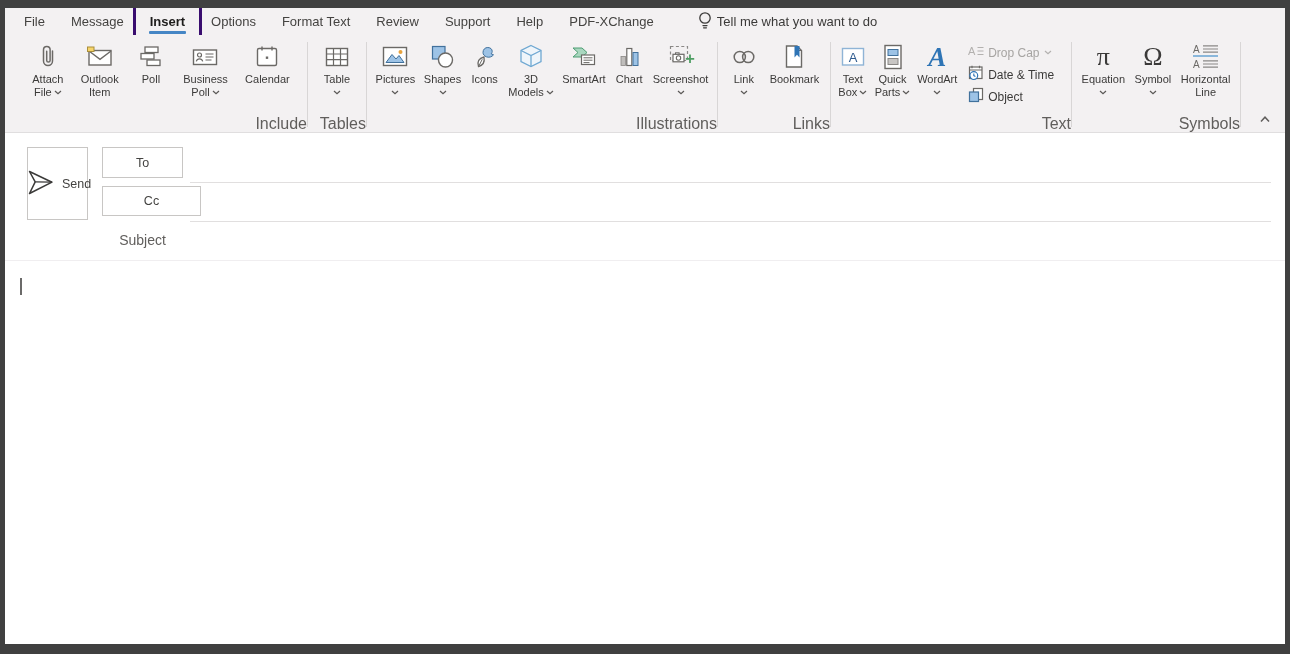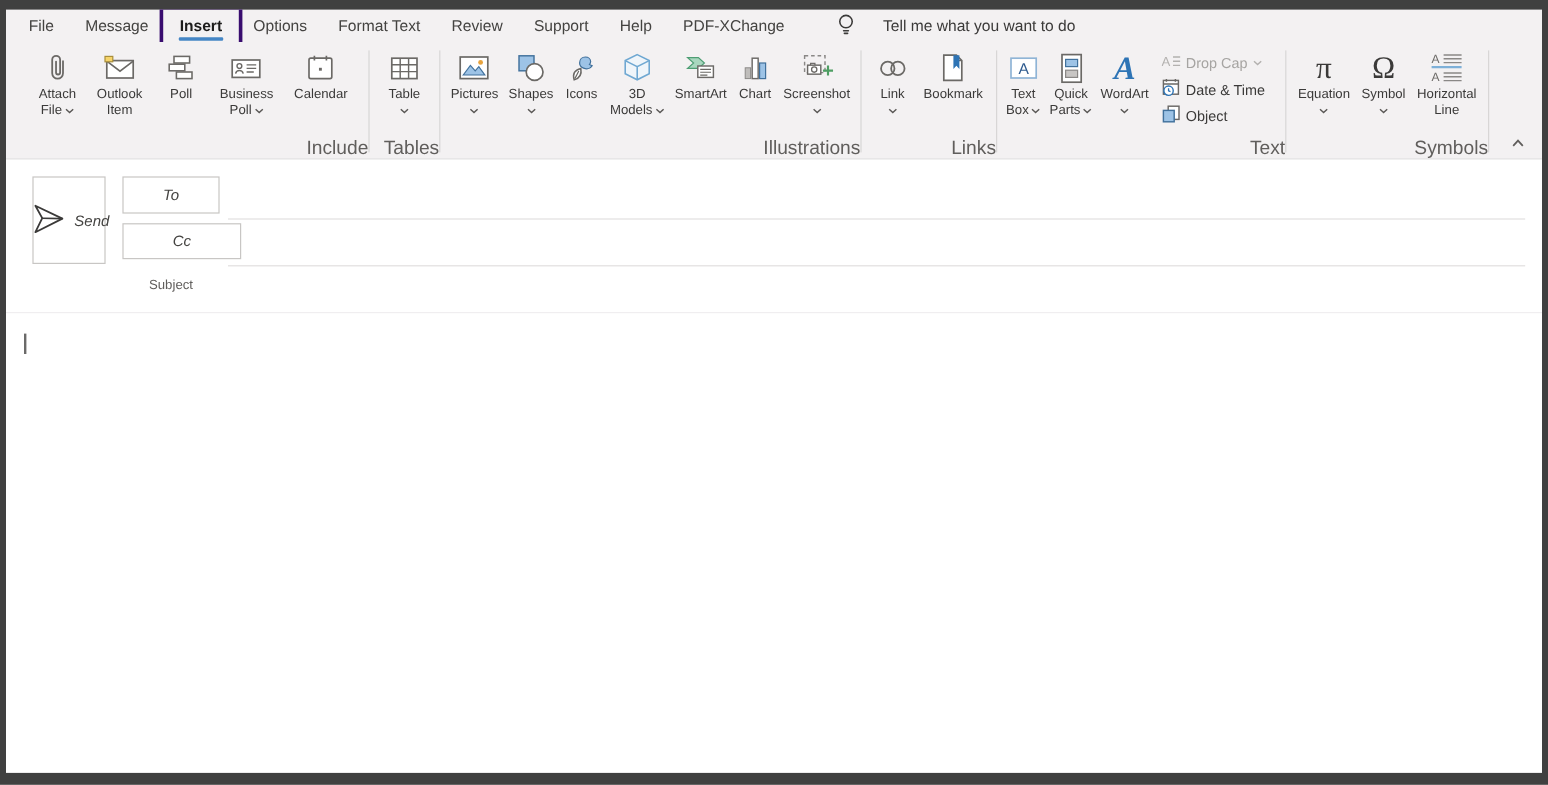--- a/index.html
+++ b/index.html
@@ -7,45 +7,45 @@
   body { font-family:"Liberation Sans", sans-serif; background:#fff; }
   .window { position:relative; width:1290px; height:654px; background:#404040; }
   .content { position:absolute; left:5px; top:8px; width:1280px; height:636px; background:#F3F1F2; overflow:hidden; }
 
   
   .tabbar { display:flex; align-items:center; height:27px; padding-left:6px; font-size:13px; color:#444341; }
   .tab { padding:0 13px; height:27px; line-height:27px; position:relative; white-space:nowrap; }
   .tab.active { color:#1d1c1b; font-weight:bold; }
   .tab .underline { position:absolute; left:12px; right:12px; bottom:1px; height:3px; background:#4586C5; border-radius:1px; }
   .tab .annotation { position:absolute; left:-4px; right:-4px; top:-3px; bottom:-6px; border:3px solid #390D6F; pointer-events:none; }
-  .tellme { display:flex; align-items:center; gap:23px; margin-left:30px; font-size:13px; color:#3b3a39; white-space:nowrap; }
+  .tellme { display:flex; align-items:center; gap:4px; margin-left:30px; font-size:13px; color:#3b3a39; white-space:nowrap; }
 
   
   .ribbon { position:relative; display:flex; height:98px; background:#F3F1F2; border-bottom:1px solid #E0DEDF; padding-left:10px; }
   .rgroup { display:flex; flex-direction:column; flex:none; }
   .btnrow { flex:1; display:flex; justify-content:space-evenly; align-items:stretch; }
   .glabel { height:17px; text-align:right; font-size:16px; color:#605E5C; }
   .gsep { flex:none; width:1px; background:#D8D6D6; margin:7px 0 5px; }
   .rbtn { display:flex; flex-direction:column; align-items:center; padding-top:5px; font-size:11px; color:#3B3A39; line-height:13px; text-align:center; }
   .ricon { height:33px; display:flex; align-items:center; justify-content:center; }
   .l2 { display:flex; align-items:center; gap:2px; justify-content:center; min-height:13px; }
   .smallcol { display:flex; flex-direction:column; justify-content:flex-start; padding-top:9px; gap:5px; margin-left:4px; width:96px; }
   .sbtn { display:flex; align-items:center; gap:4px; font-size:12px; color:#3B3A39; height:17px; white-space:nowrap; }
   .sbtn.disabled { color:#A6A4A2; }
   .collapse-btn { position:absolute; right:12px; bottom:7px; width:16px; height:12px; display:flex; align-items:center; justify-content:center; }
   .serif-glyph { font-family:"Liberation Serif", serif; font-size:26px; color:#3b3a39; line-height:30px; }
   .wordart-glyph { font-family:"Liberation Serif", serif; font-style:italic; font-weight:bold; font-size:27px; color:#2E74B5; line-height:30px; }
 
   
   .compose { position:relative; background:#ffffff; height:511px; }
-  .cbox { position:absolute; border:1px solid #C8C6C4; background:#fff; display:flex; align-items:center; justify-content:center; font-size:12.5px; color:#444341;font-style:italic; }
+  .cbox { position:absolute; border:1px solid #C8C6C4; background:#fff; display:flex; align-items:center; justify-content:center; font-size:12.5px; color:#444341; }
   .send-btn { left:22px; top:14px; width:61px; height:73px; gap:6px; }
   .to-btn { left:97px; top:14px; width:81px; height:31px; }
   .cc-btn { left:97px; top:53px; width:99px; height:30px; }
-  .subject-label { position:absolute; left:97px; top:99px; width:81px; text-align:center; font-size:11px; color:#605E5C; }
+  .subject-label { position:absolute; left:97px; top:99px; width:81px; text-align:center; font-size:14px; color:#605E5C; }
   .fieldline { position:absolute; left:185px; right:14px; height:1px; background:#E1DFDF; }
   .to-line { top:49px; } .cc-line { top:88px; }
   .hdr-sep { position:absolute; left:0; right:0; top:127px; height:1px; background:#F0EEF0; }
   .bodyarea { position:absolute; left:0; right:0; top:128px; bottom:0; }
   .cursor { position:absolute; left:15px; top:17px; width:2px; height:17px; background:#6b6a69; }
 </style>
 </head>
 <body>
 
 <div class="window">

